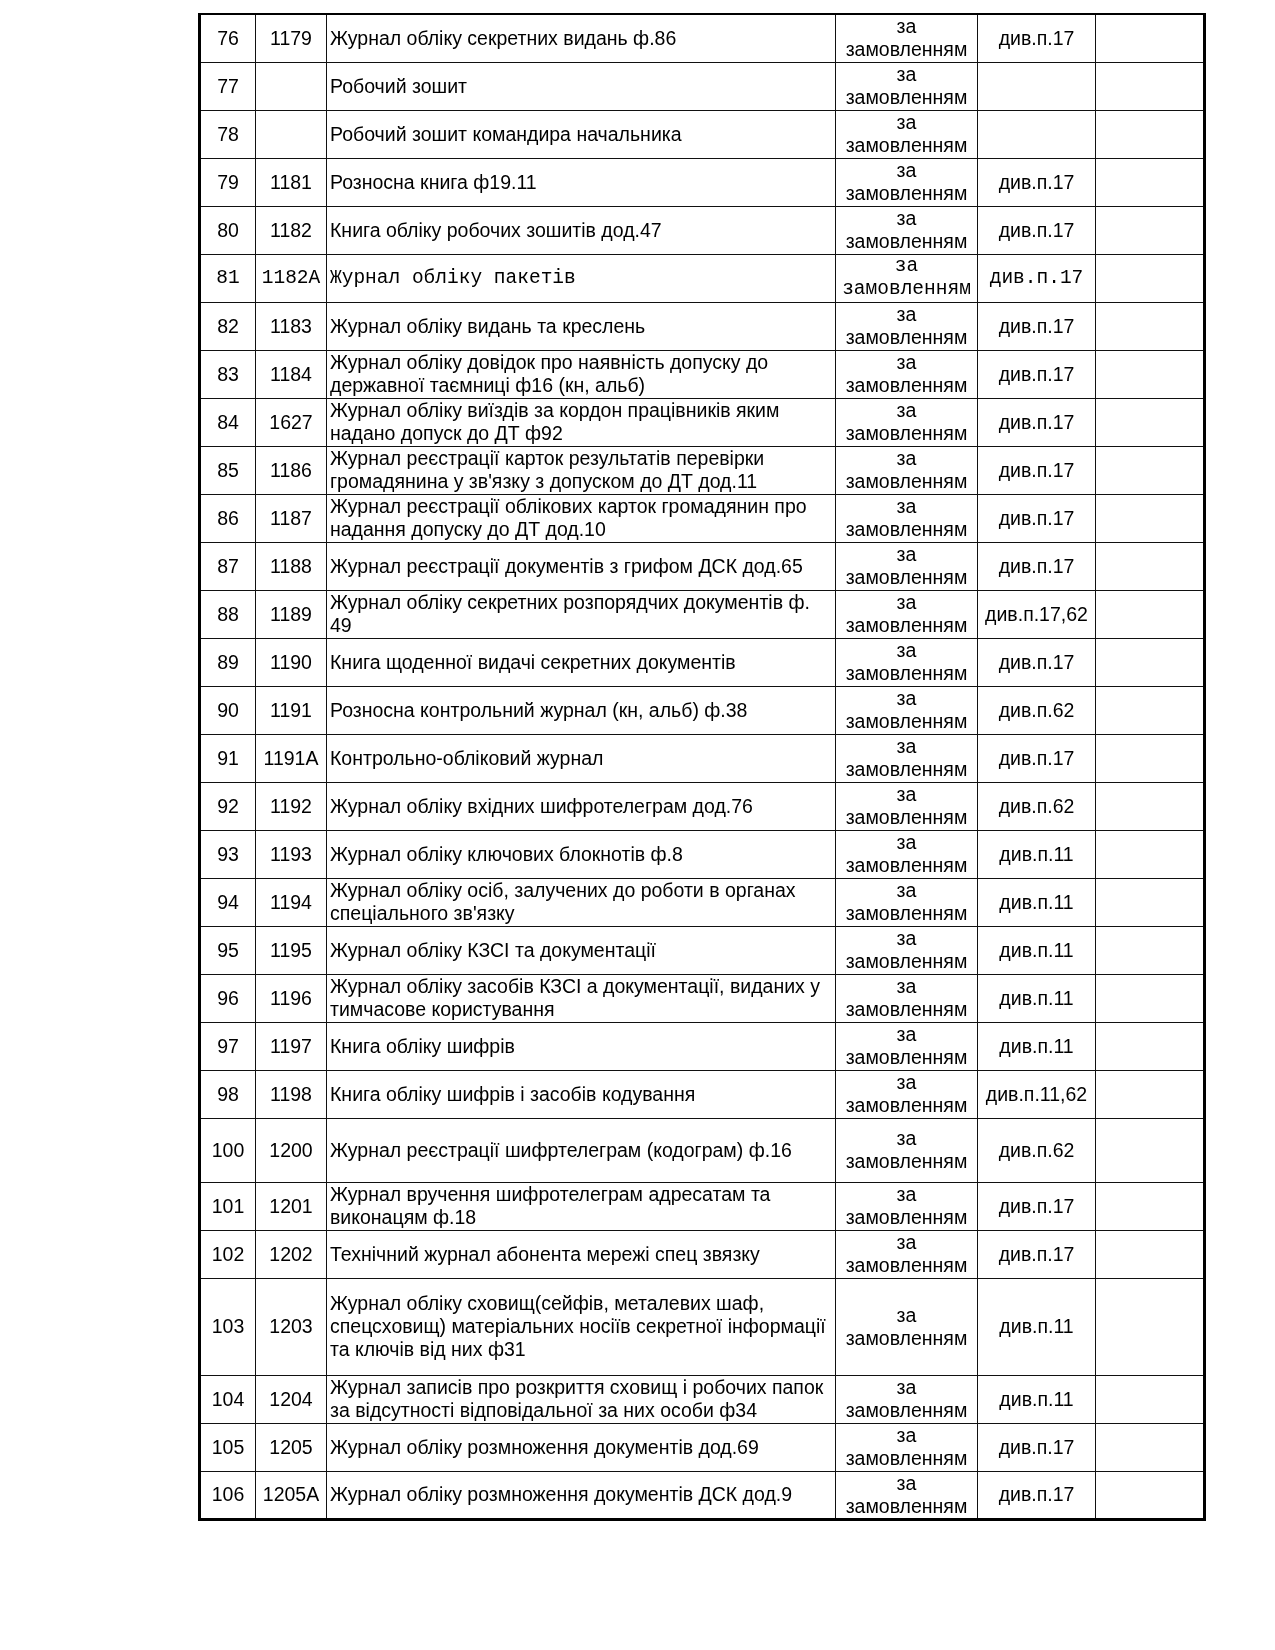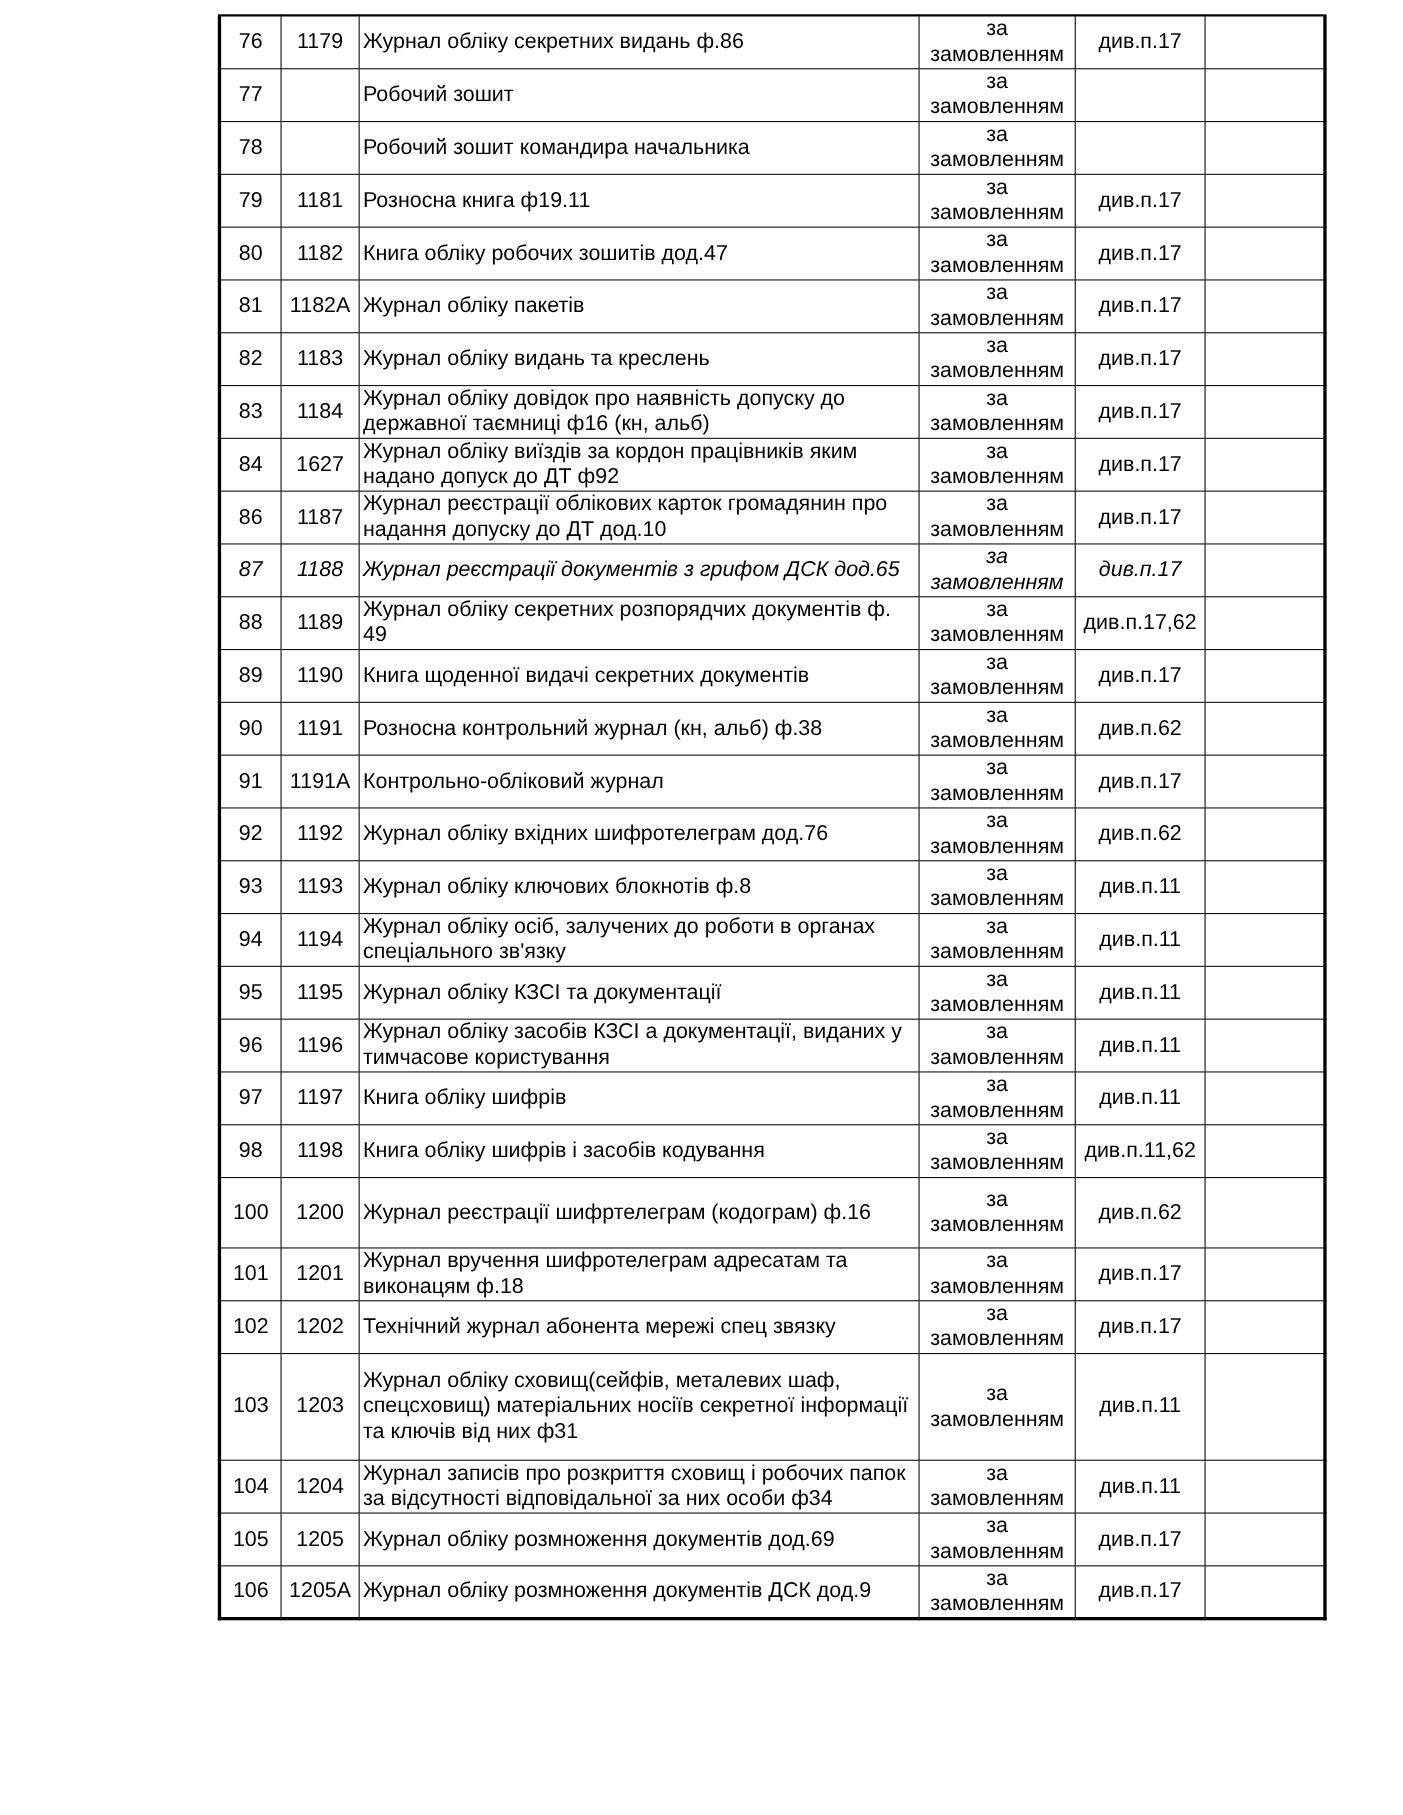--- a/index.html
+++ b/index.html
@@ -82,21 +82,21 @@
     <td class="code">1182</td>
     <td class="title">Книга обліку робочих зошитів дод.47</td>
     <td class="term">
       <div>за</div>
       <div>замовленням</div>
     </td>
     <td class="note">див.п.17</td>
     <td class="extra"></td>
   </tr>
 
-  <tr style="height: 48px;">
+  <tr style="height: 48px; font-family: Liberation Mono, monospace;">
     <td class="num">81</td>
     <td class="code">1182А</td>
     <td class="title">Журнал обліку пакетів</td>
     <td class="term">
       <div>за</div>
       <div>замовленням</div>
     </td>
     <td class="note">див.п.17</td>
     <td class="extra"></td>
   </tr>
@@ -130,34 +130,45 @@
     <td class="code">1627</td>
     <td class="title">Журнал обліку виїздів за кордон працівників яким надано допуск до ДТ ф92</td>
     <td class="term">
       <div>за</div>
       <div>замовленням</div>
     </td>
     <td class="note">див.п.17</td>
     <td class="extra"></td>
   </tr>
 
+  <tr style="height: 48px;">
+    <td class="num">85</td>
+    <td class="code">1186</td>
+    <td class="title"> Журнал реєстрації карток результатів перевірки громадянина у зв'язку з допуском до ДТ дод.11</td>
+    <td class="term">
+      <div>за</div>
+      <div>замовленням</div>
+    </td>
+    <td class="note">див.п.17</td>
+    <td class="extra"></td>
+  </tr>
 
   <tr style="height: 48px;">
     <td class="num">86</td>
     <td class="code">1187</td>
     <td class="title">Журнал реєстрації облікових карток громадянин про надання допуску до ДТ дод.10</td>
     <td class="term">
       <div>за</div>
       <div>замовленням</div>
     </td>
     <td class="note">див.п.17</td>
     <td class="extra"></td>
   </tr>
 
-  <tr style="height: 48px; font-style: italic;">
+  <tr style="height: 48px;">
     <td class="num">87</td>
     <td class="code">1188</td>
     <td class="title">Журнал реєстрації документів з грифом ДСК дод.65</td>
     <td class="term">
       <div>за</div>
       <div>замовленням</div>
     </td>
     <td class="note">див.п.17</td>
     <td class="extra"></td>
   </tr>

